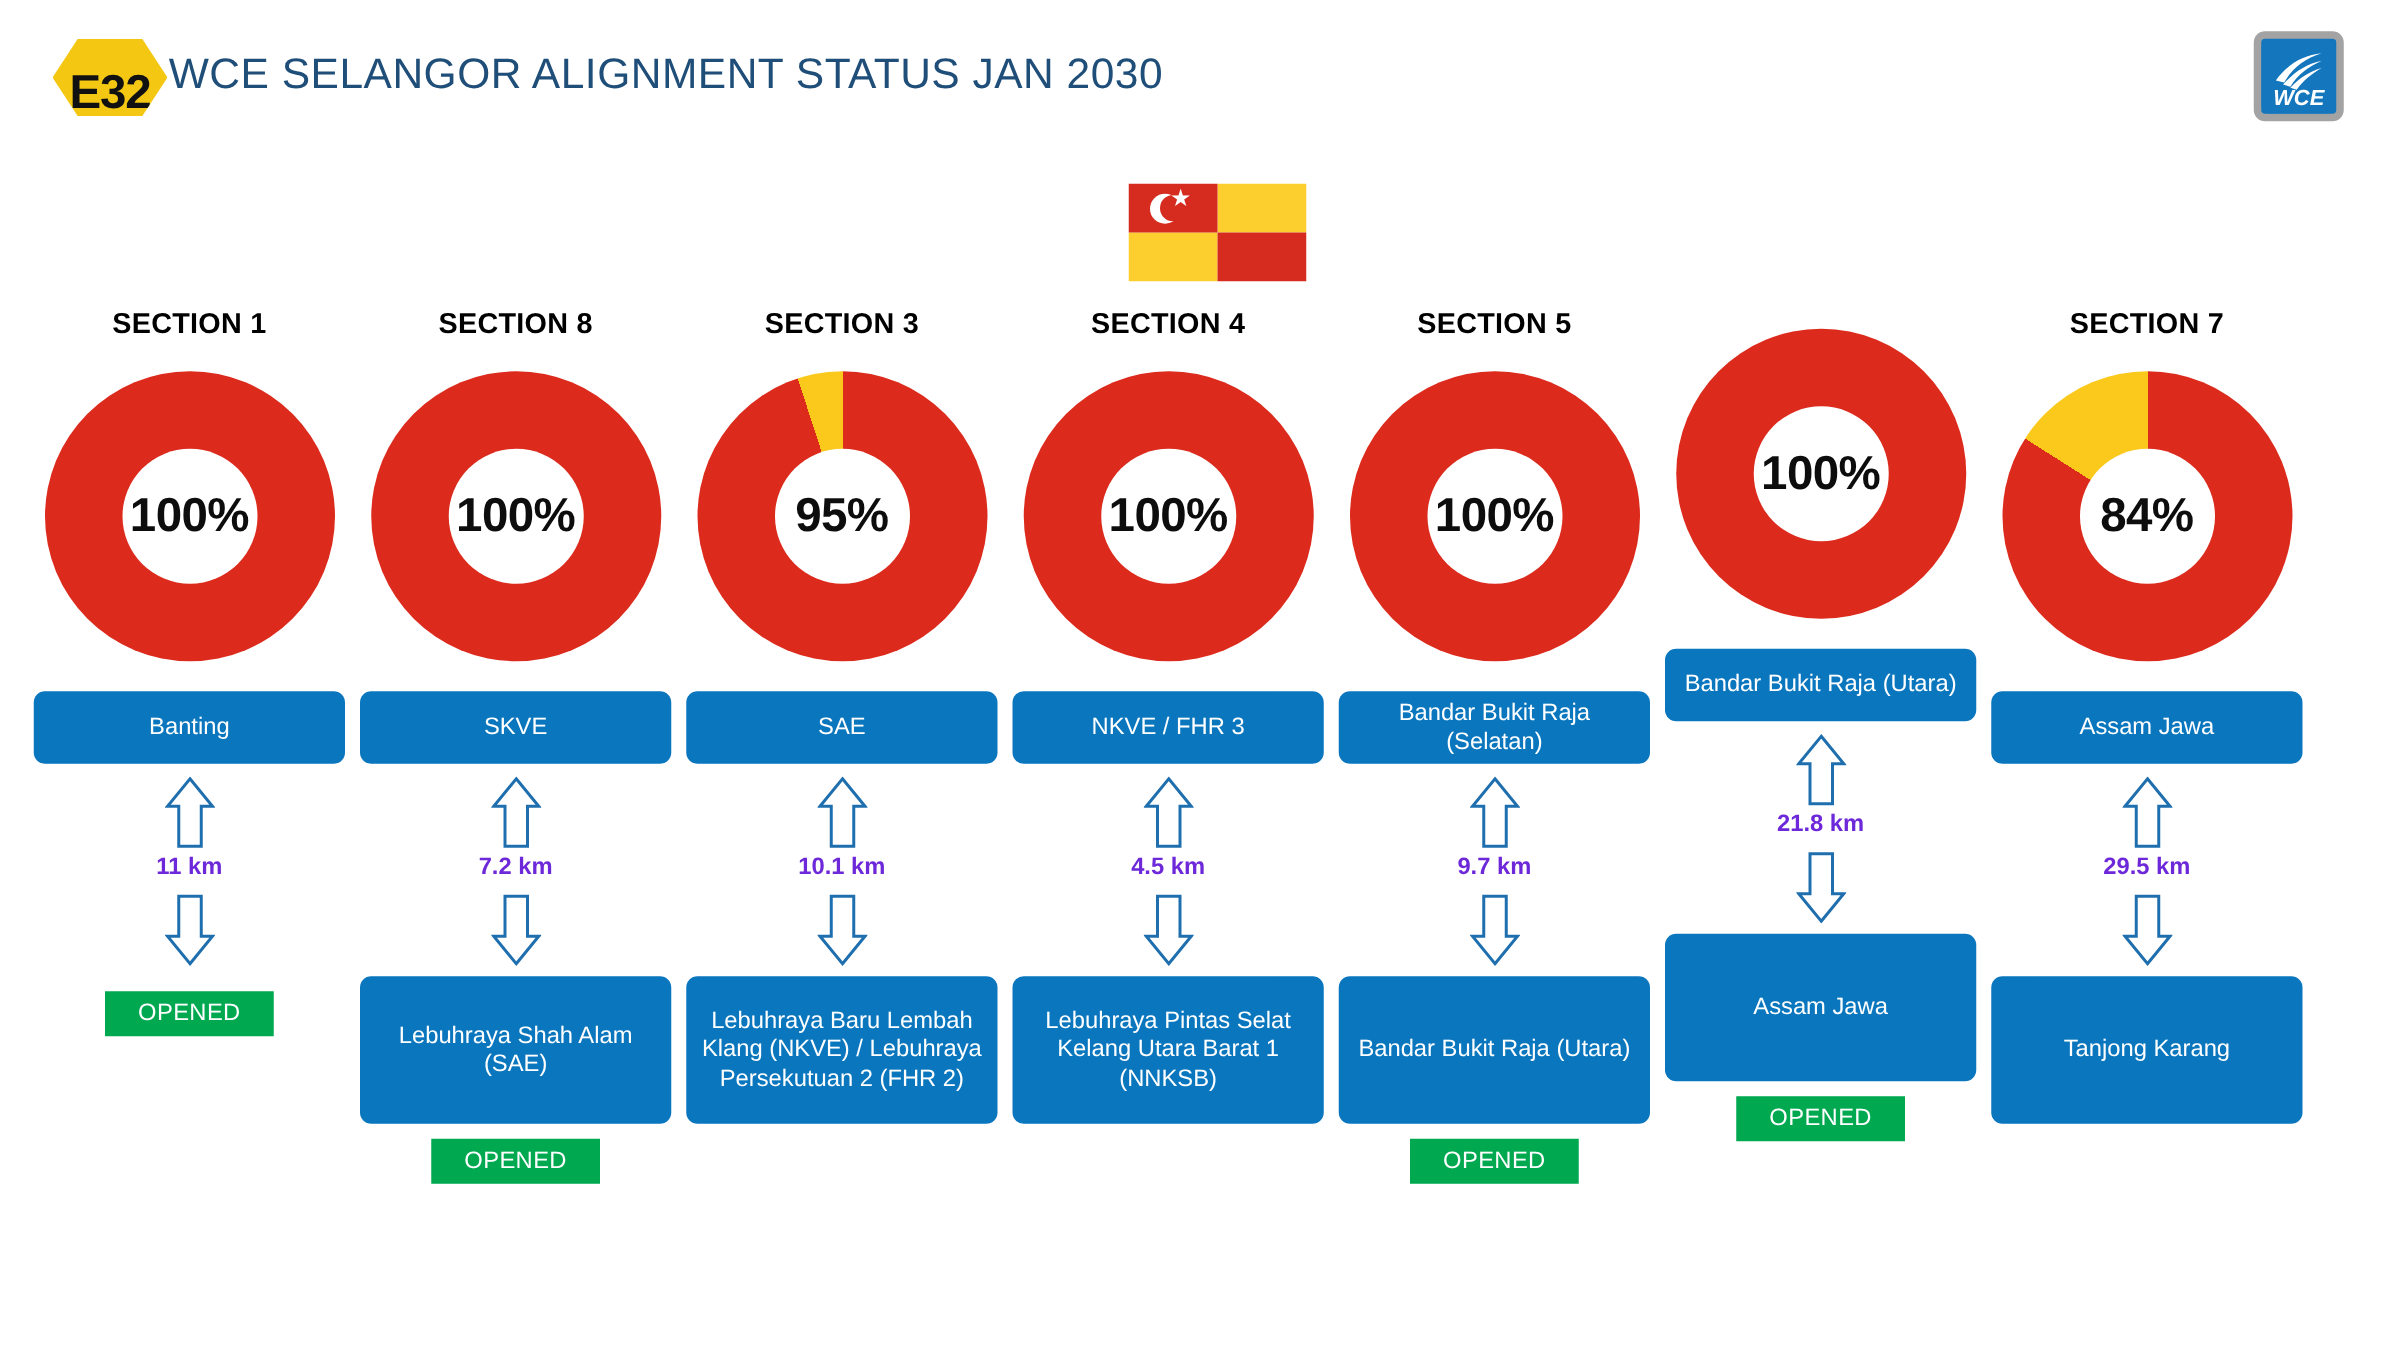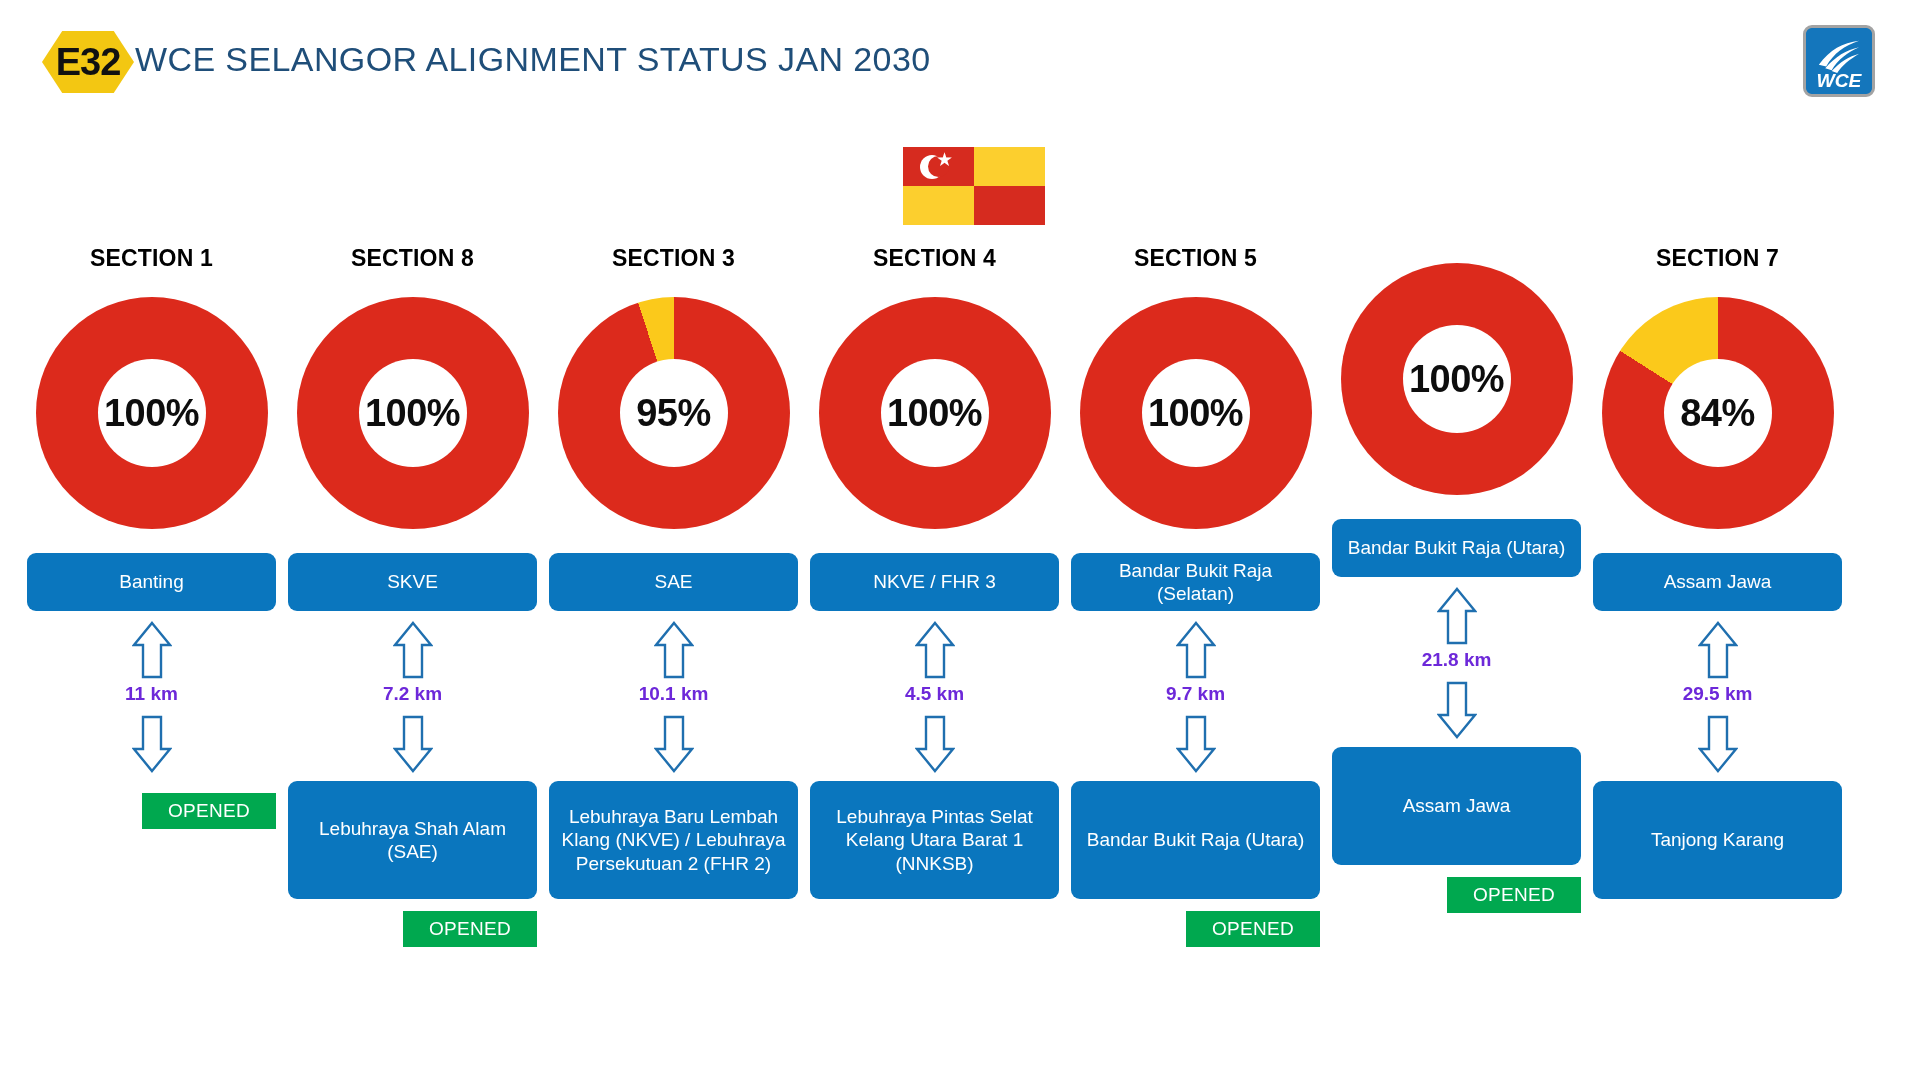--- a/index.html
+++ b/index.html
@@ -11,35 +11,35 @@
   }
   .page { position: relative; width: 1920px; height: 1080px; }
 
   
   .header { position: absolute; left: 0; top: 0; width: 1920px; height: 115px; }
   .route-shield {
     position: absolute; left: 42px; top: 31px;
     width: 92px; height: 62px;
     background: #F3C712;
     clip-path: polygon(22% 0%, 78% 0%, 100% 50%, 78% 100%, 22% 100%, 0% 50%);
-    display: flex; align-items: center; justify-content: center;
+    display: flex; align-items: flex-end; justify-content: center;
   }
   .route-shield span {
     font-size: 38px; font-weight: bold; color: #111111;
     letter-spacing: -1px; line-height: 1;
   }
   .header-title {
     position: absolute; left: 135px; top: 40px;
     font-size: 34px; font-weight: 500; color: #1F4E79;
     letter-spacing: 0.4px; white-space: nowrap;
   }
   .wce-logo {
     position: absolute; right: 45px; top: 25px;
     width: 72px; height: 72px;
-    background: #1476BC; border: 3px solid #a3a3a3; border-radius: 9px;
+    background: #1476BC; border: 6px solid #a3a3a3; border-radius: 9px;
     overflow: hidden;
   }
   .wce-logo svg { display: block; width: 100%; height: 100%; }
 
   
   .flag {
     position: absolute; left: 903px; top: 147px;
     width: 142px; height: 78px;
     display: grid; grid-template-columns: 1fr 1fr; grid-template-rows: 1fr 1fr;
   }
@@ -103,21 +103,21 @@
   .arrow-up { top: 10px; }
   .arrow-down { top: 104px; }
   .km-label {
     position: absolute; left: 50%; transform: translateX(-50%);
     top: 72px; font-size: 19px; font-weight: bold; 
     color: #6d28d9; white-space: nowrap;
   }
 
   .node-bottom { height: 118px; margin-top: 0; }
 
-  .opened-wrap { height: 54px; display: flex; align-items: flex-start; justify-content: flex-end; padding-top: 12px; }
+  .opened-wrap { height: 54px; display: flex; align-items: flex-start; justify-content: center; padding-top: 12px; }
   .opened {
     background: #00A84F; color: #ffffff;
     font-size: 19px; letter-spacing: 0.3px;
     padding: 7px 26px; min-width: 126px; text-align: center;
   }
   .opened.hidden { visibility: hidden; }
 </style>
 </head>
 <body>
 

